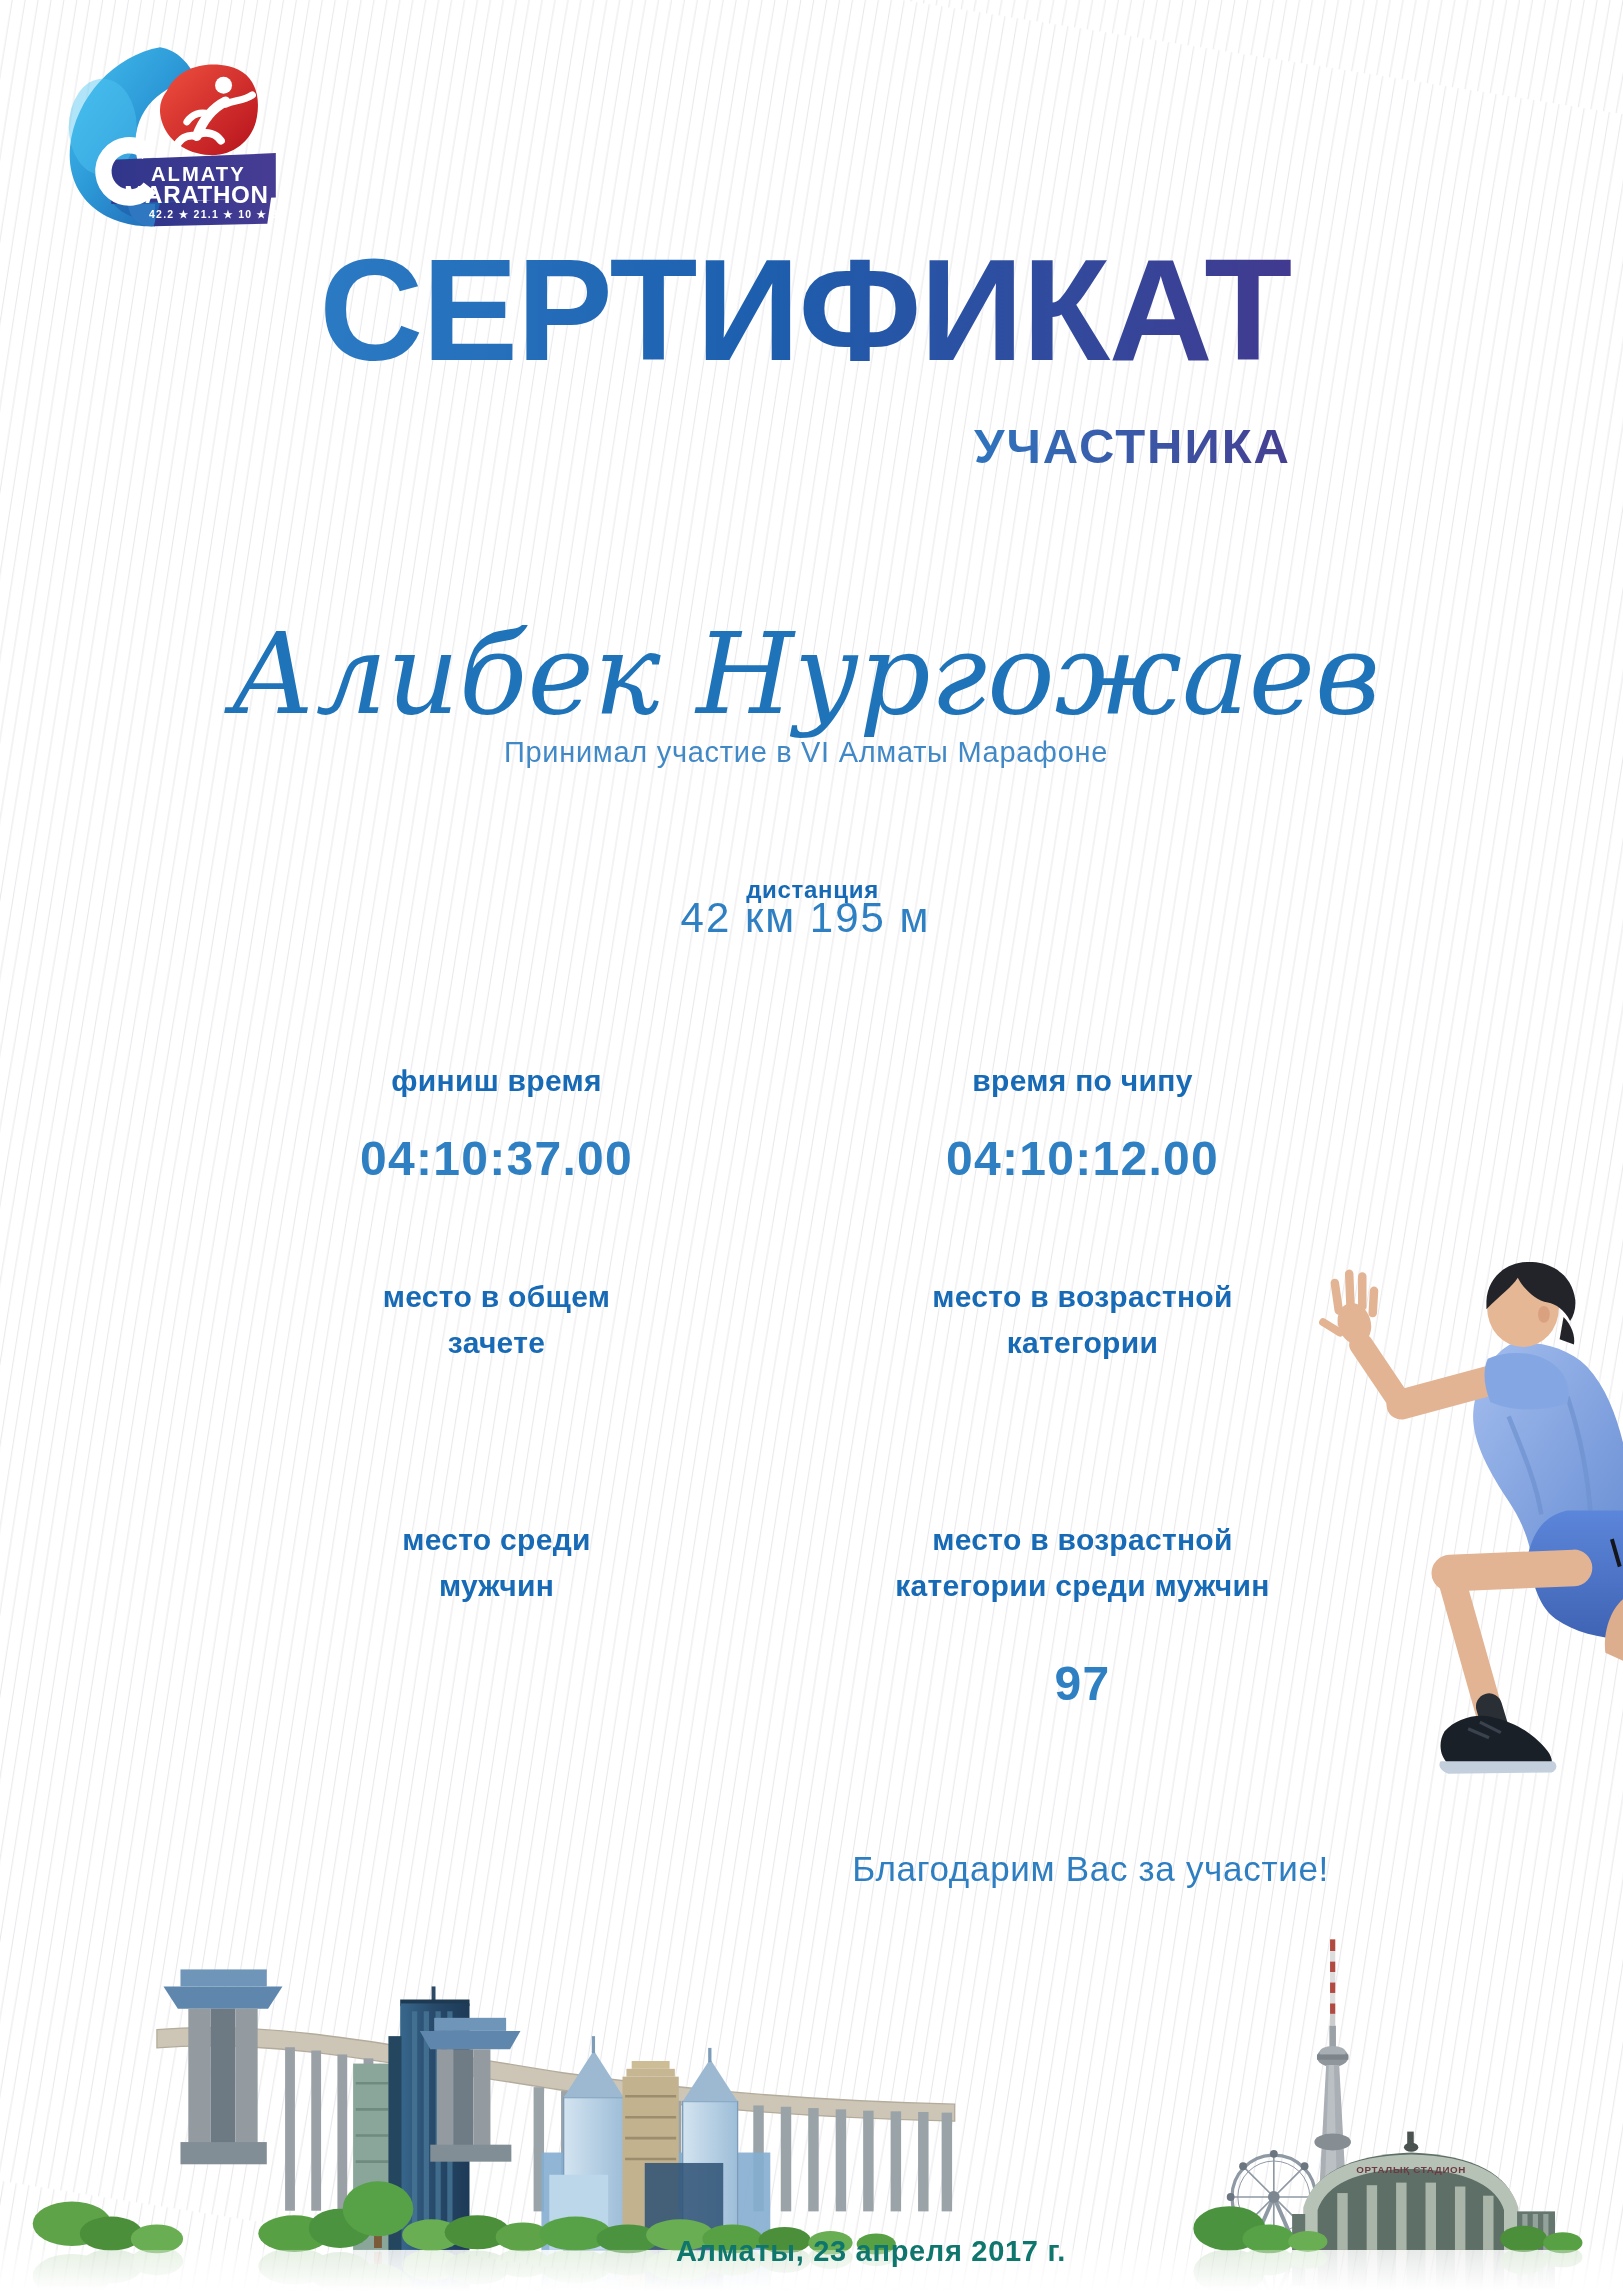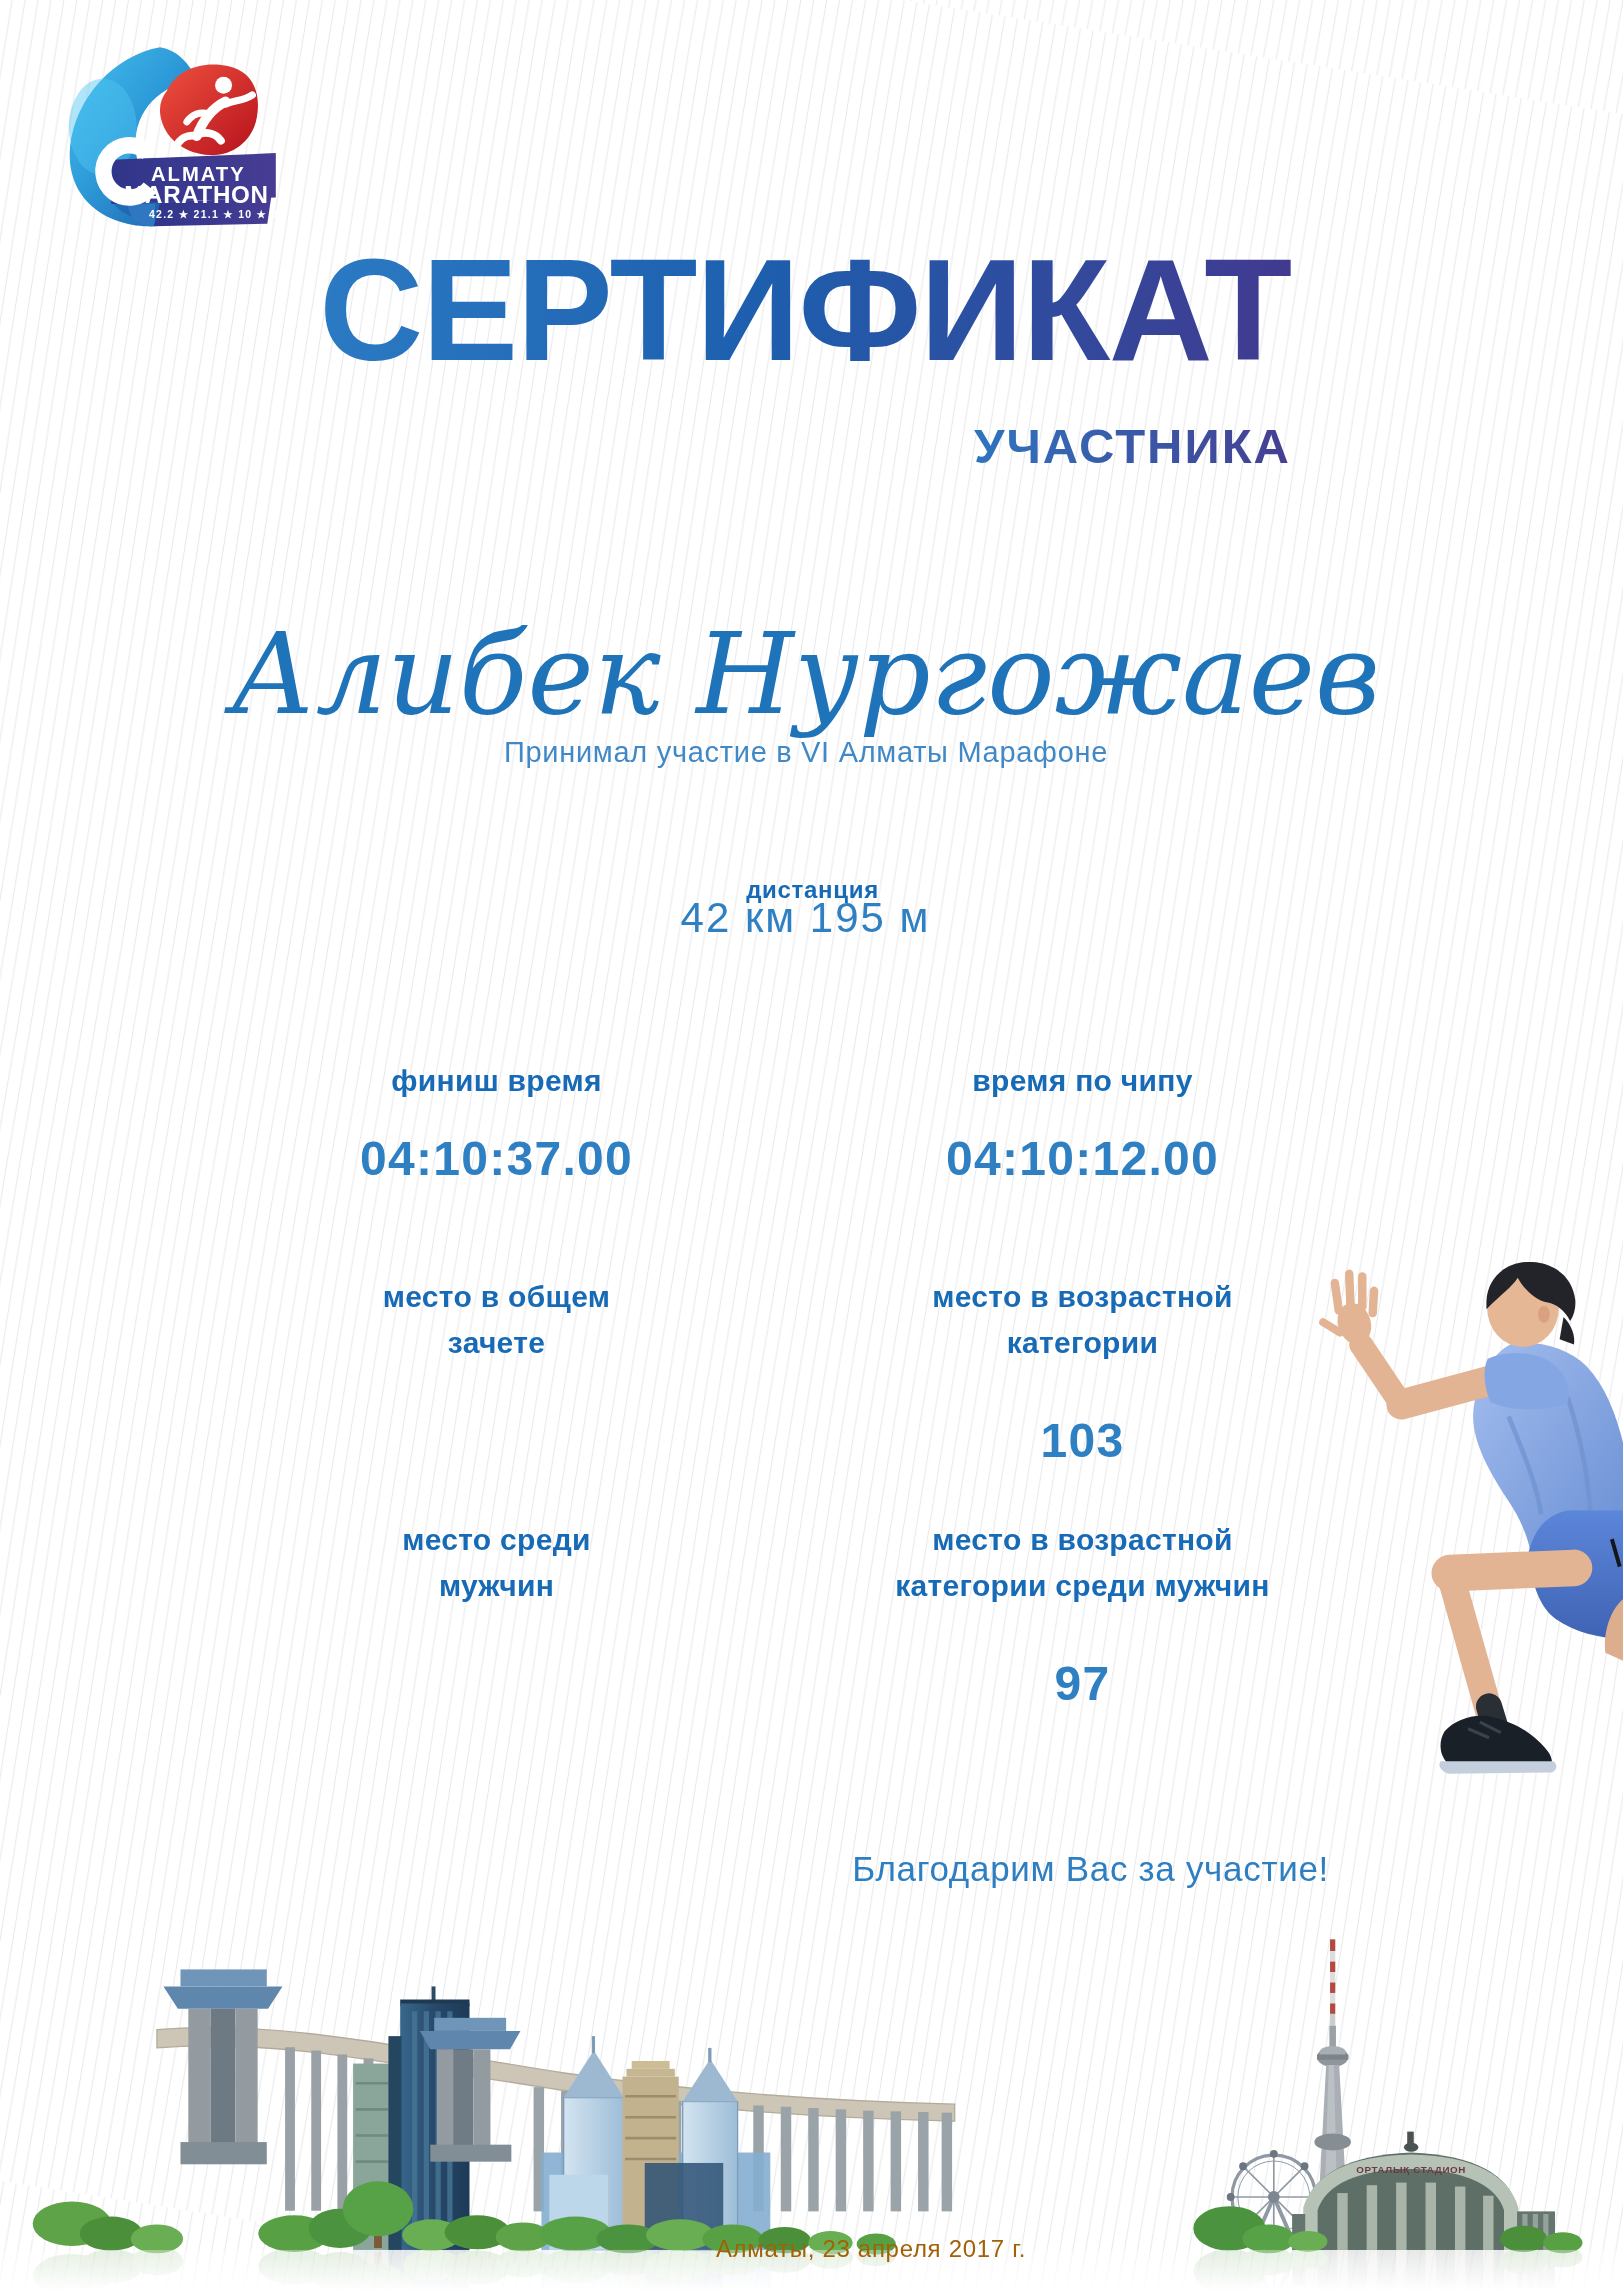--- a/index.html
+++ b/index.html
@@ -57,21 +57,21 @@
   .c-right{left:772px;}
   .r1{top:1058px;}
   .r2{top:1274px;}
   .r3{top:1517px;}
   .thanks{
     position:absolute;left:283px;top:1849px;width:1046px;z-index:2;
     text-align:right;font-size:35px;font-weight:300;color:#2e7ec2;letter-spacing:0.7px;
   }
   .date{
     position:absolute;left:348px;top:2235px;width:1046px;z-index:2;
-    text-align:center;font-size:24px;font-weight:400;color:#a16207;letter-spacing:0.7px;
+    text-align:center;font-size:29px;font-weight:700;color:#0f766e;letter-spacing:0.7px;
   }
   .logo-svg{position:absolute;left:62px;top:29px;z-index:2;}
   .skyline-svg{position:absolute;left:0;top:1926px;z-index:1;}
   .runner-svg{position:absolute;left:1293px;top:1246px;z-index:1;}
   text{font-family:"Liberation Sans",sans-serif;}
 </style>
 </head>
 <body>
 
 <svg class="layer stripes" width="1623" height="2295" aria-hidden="true" viewBox="0 0 2482 3510">
@@ -145,21 +145,20 @@
   <div class="s-label">время по чипу</div>
   <div class="s-value">04:10:12.00</div>
 </div>
 <div class="stat two c-left r2">
   <div class="s-label">место в общем
 зачете</div>
 </div>
 <div class="stat two c-right r2">
   <div class="s-label">место в возрастной
 категории</div>
-  <div class="s-value">103</div>
 </div>
 <div class="stat two c-left r3">
   <div class="s-label">место среди
 мужчин</div>
 </div>
 <div class="stat two c-right r3">
   <div class="s-label">место в возрастной
 категории среди мужчин</div>
   <div class="s-value">97</div>
 </div>

